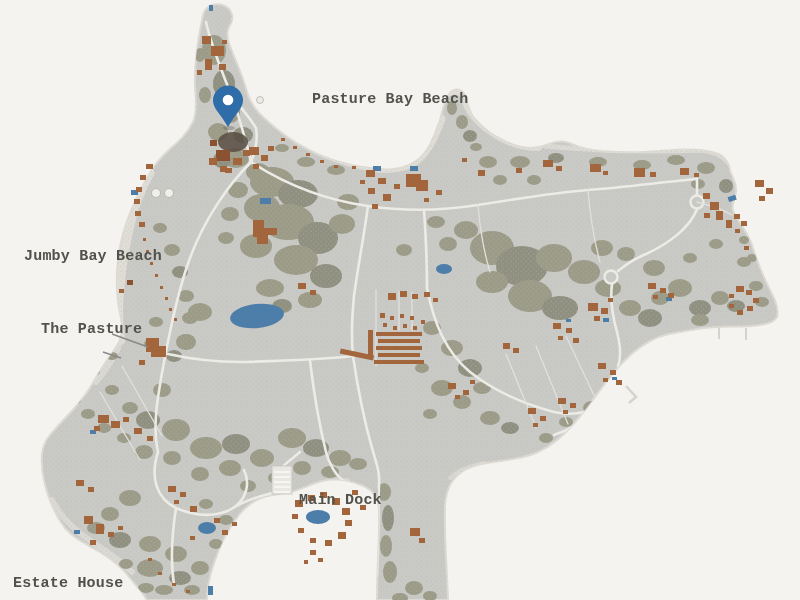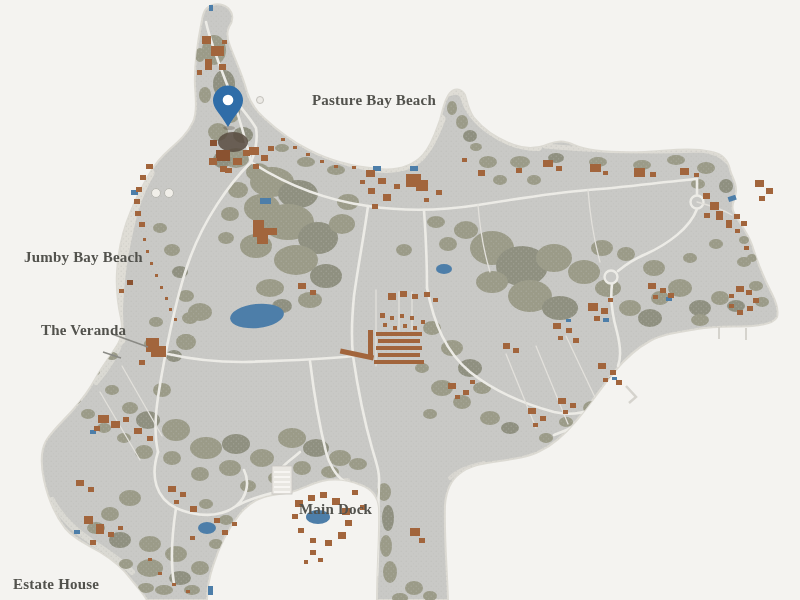--- a/index.html
+++ b/index.html
@@ -6,21 +6,21 @@
     --water:#f4f3f0; --land:#c9c9c6; --beach:#dfddd6; --coast-edge:#dcdad3;
     --vegetation:#9b9b88; --vegetation-dark:#8f9080;
     --building:#a2653c; --building-dark:#8a5230;
     --road:#ecebe6; --path-thin:#e2e0db;
     --pond:#4d7ea9; --dock:#e9e7e2; --pin:#2f6da8; --label-text:#52524d;
   }
   html,body{margin:0;padding:0;background:#e9e8e5;}
   .map-viewport{
     position:relative;width:800px;height:600px;overflow:hidden;
     background:var(--water);
-    font-family:Liberation Serif, serif;
+    font-family:Liberation Mono, monospace;
   }
   .map-viewport svg{position:absolute;inset:0;display:block;}
   .land{fill:var(--land);stroke:var(--coast-edge);stroke-width:2;}
   .stip{opacity:.45;}
   .veg{fill:var(--vegetation);}
   .veg2{fill:var(--vegetation-dark);}
   .bld{fill:var(--building);}
   .bld2{fill:var(--building-dark);}
   .bshadow{fill:#584b3f;opacity:.85;}
   .pond{fill:var(--pond);}
@@ -28,21 +28,21 @@
   .roadthin{fill:none;stroke:var(--path-thin);stroke-width:1.3;stroke-linecap:round;}
   .beach{fill:none;stroke:var(--beach);stroke-linecap:round;}
   .dockline{stroke:#d5d3cd;fill:none;}
   .map-label{
     position:absolute;font-size:15px;line-height:16px;font-weight:600;
     color:var(--label-text);letter-spacing:.2px;white-space:nowrap;
   }
   .lbl-pasture{left:312px;top:92px;}
   .lbl-jumby{left:24px;top:249px;}
   .lbl-veranda{left:41px;top:322px;}
-  .lbl-maindock{left:299px;top:493px;margin-top:8px;}
+  .lbl-maindock{left:299px;top:493px;}
   .lbl-estate{left:13px;top:576px;}
 </style>
 </head>
 <body>
 
 <div class="map-viewport">
   <svg viewBox="0 0 800 600" width="800" height="600">
     <defs>
       <path id="island" d="M207,8 C213,3 222,3 228,8 C233,13 234,20 229,27 C227,31 226,36 230,46 C236,62 243,76 247,92 C250,102 255,110 264,118 C276,129 291,141 309,150 C330,161 355,167 378,169 C398,171 413,166 423,155 C432,145 436,131 440,120 C443,110 444,100 450,93 C454,88 461,88 465,95 C467,101 468,110 474,118 C483,129 497,139 514,145 C525,149 537,149 549,144 C557,141 564,140 574,145 C590,152 615,153 645,152 C668,151 690,147 712,152 C722,154 728,160 730,170 C732,178 737,183 736,192 C735,200 730,206 734,213 C740,224 748,233 752,245 C757,261 763,277 772,294 C776,302 779,310 777,317 C774,323 765,325 752,326 C735,327 716,326 697,329 C679,332 663,334 650,341 C637,348 625,359 614,372 C601,388 589,406 576,421 C565,434 553,445 540,451 C528,457 514,459 500,461 C485,463 470,465 459,474 C450,481 446,492 445,505 C444,536 447,568 448,600 L377,600 C377,567 380,534 379,508 C378,496 372,489 361,485 C349,480 335,478 322,481 C310,484 300,490 291,492 C281,494 272,495 264,497 C254,500 246,506 239,515 C228,529 219,547 213,566 C209,578 207,589 207,600 L147,600 C143,593 137,587 130,578 C122,567 113,560 100,552 C88,545 74,539 65,528 C55,515 48,498 44,480 C41,466 40,452 46,441 C52,431 62,422 72,411 C82,400 90,389 97,376 C104,364 112,354 118,344 C122,337 123,328 121,318 C118,305 116,290 117,272 C118,252 123,230 131,211 C137,196 144,183 150,173 C155,164 162,156 170,149 C179,141 188,133 193,122 C197,113 196,100 195,86 C194,64 198,40 202,20 C203,13 205,10 207,8 Z"></path>
       <clipPath id="clip-island">
@@ -460,16 +460,16 @@
 
     <g>
       <ellipse cx="229" cy="128" rx="6" ry="2" fill="rgba(60,50,40,.25)"></ellipse>
       <path d="M228,127 C220,113 213,108.5 213,100.5 A15,15 0 1 1 243,100.5 C243,108.5 236,113 228,127 Z" fill="var(--pin)"></path>
       <circle cx="228" cy="100" r="5.3" fill="#ffffff"></circle>
     </g>
   </svg>
 
   <div class="map-label lbl-pasture">Pasture Bay Beach</div>
   <div class="map-label lbl-jumby">Jumby Bay Beach</div>
-  <div class="map-label lbl-veranda">The Veranda</div>
+  <div class="map-label lbl-veranda">The Pasture</div>
   <div class="map-label lbl-maindock">Main Dock</div>
   <div class="map-label lbl-estate">Estate House</div>
 </div>
 
 </body></html>

